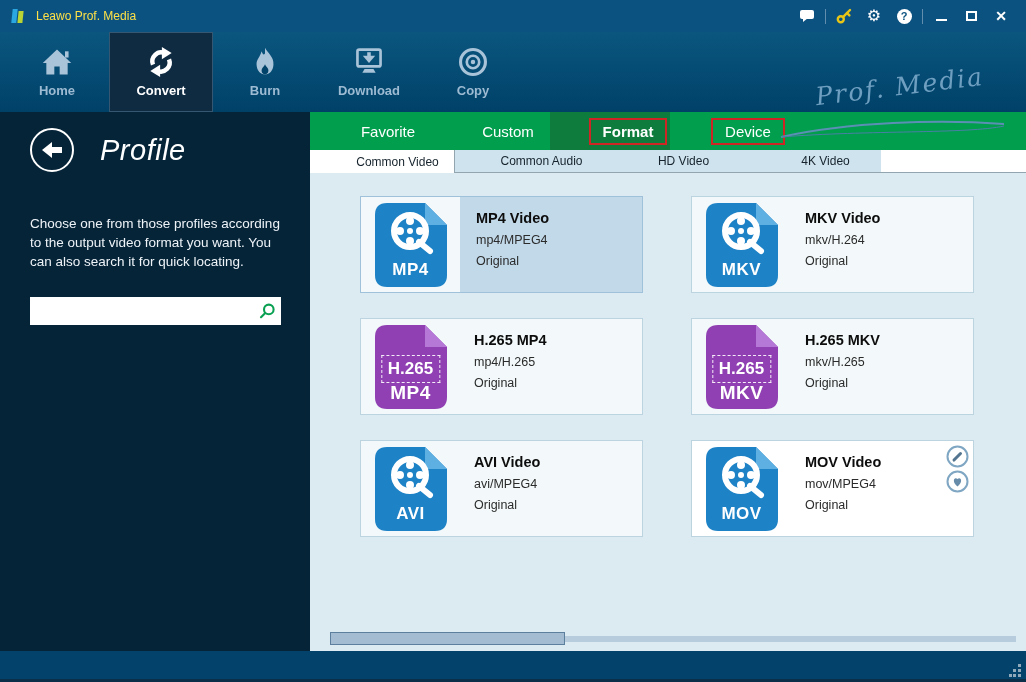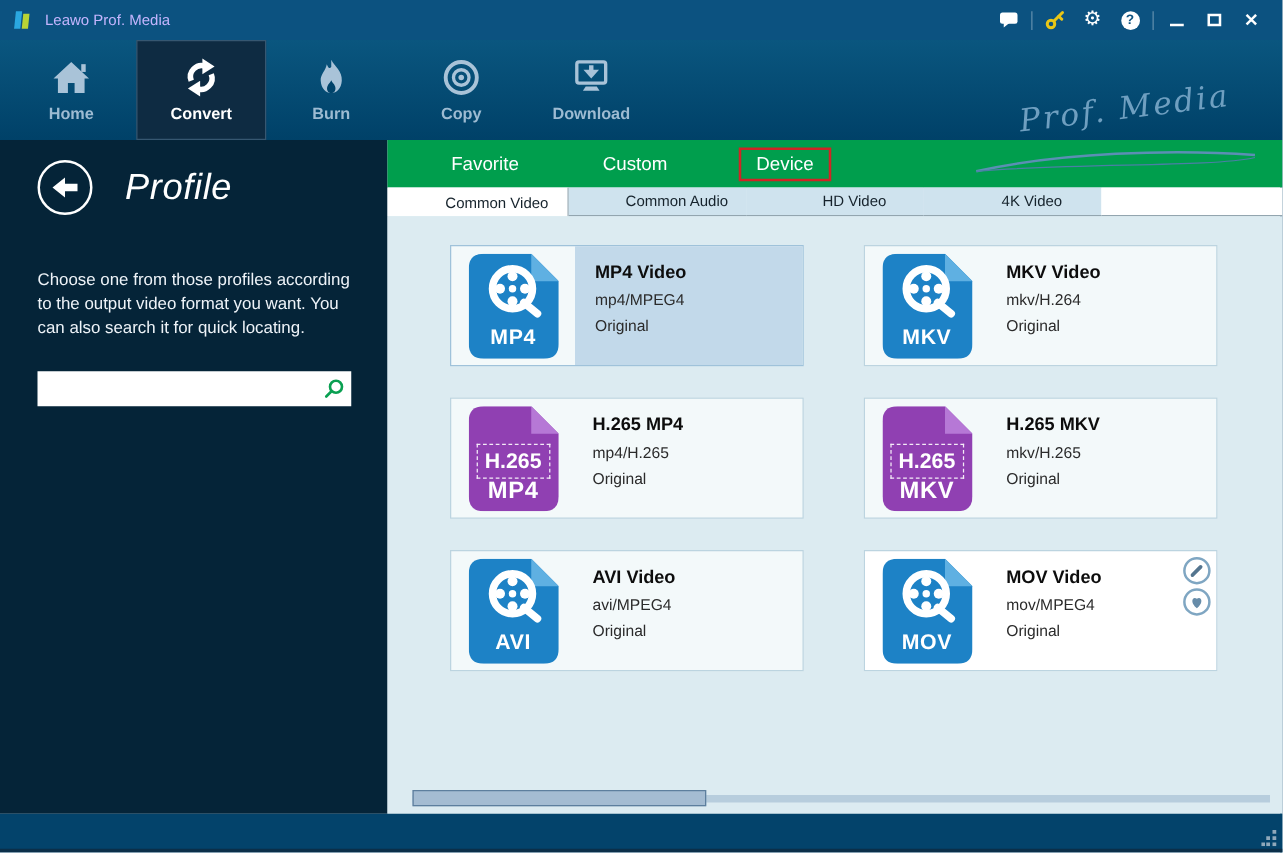--- a/index.html
+++ b/index.html
@@ -5,21 +5,21 @@
   * { margin:0; padding:0; box-sizing:border-box; }
   html,body { width:1026px; height:682px; overflow:hidden; }
   body { font-family:"Liberation Sans", sans-serif; }
   .window { width:1026px; height:682px; display:flex; flex-direction:column; background:#dcebf1; box-shadow:inset -2px 0 0 #0d3d5e; }
 
   
   .titlebar { height:32px; background:#0c5280; display:flex; align-items:center; padding:0 10px; flex:0 0 auto; }
   .logo { width:18px; height:18px; position:relative; margin-right:8px; }
   .logo .b1 { position:absolute; left:2px; top:2px; width:5px; height:14px; background:#2aa7e0; transform:skewX(-6deg); }
   .logo .b2 { position:absolute; left:8px; top:4px; width:5px; height:12px; background:#b8d435; transform:skewX(-6deg); }
-  .app-title { color:#c4b5fd; font-size:12px; }
+  .app-title { color:#fde047; font-size:12px; }
   .tb-right { margin-left:auto; display:flex; align-items:center; }
   .tb-btn { width:30px; height:24px; display:flex; align-items:center; justify-content:center; color:#fff; cursor:pointer; }
   .tb-sep { width:1px; height:15px; background:rgba(255,255,255,.35); margin:0 3px; }
   .gear-glyph { font-size:16px; line-height:1; }
   .help-circle { width:15px; height:15px; border-radius:50%; background:#fff; color:#0c5280; font-size:11px; font-weight:bold; display:flex; align-items:center; justify-content:center; }
   .min-bar { width:11px; height:2px; background:#fff; margin-top:8px; }
   .max-box { width:11px; height:10px; border:2px solid #fff; }
   .close-glyph { font-size:14px; font-weight:bold; }
 
   
@@ -154,34 +154,34 @@
     </div>
     <div class="nav-item">
       <svg width="36" height="32" viewBox="0 0 36 36" fill="currentColor">
         <path d="M18 2 C 21 8 28 12 27.5 21 C 27 28 23 32 18 32 C 13 32 9 28 8.5 21 C 8.1 15 13 12 14 6 C 15.5 9.5 16.5 10.5 18 8.5 Z"></path>
         <path d="M18 32 C 15 32 13.5 29 14.5 26 C 15.5 23.5 17 23 18 20.5 C 19 23 20.5 23.5 21.5 26 C 22.5 29 21 32 18 32 Z" fill="#00436a"></path>
       </svg>
       <span class="nav-label">Burn</span>
     </div>
     <div class="nav-item">
       <svg width="36" height="32" viewBox="0 0 36 36">
-        <circle cx="18" cy="18" r="14" stroke="currentColor" stroke-width="3.5" fill="none"></circle>
-        <circle cx="18" cy="18" r="7" stroke="currentColor" stroke-width="3" fill="none"></circle>
-        <circle cx="18" cy="18" r="2.5" fill="currentColor"></circle>
-      </svg>
-      <span class="nav-label">Copy</span>
-    </div>
-    <div class="nav-item">
-      <svg width="36" height="32" viewBox="0 0 36 36">
         <rect x="5" y="4" width="26" height="19" rx="2" stroke="currentColor" stroke-width="3" fill="none"></rect>
         <line x1="18" y1="7" x2="18" y2="12" stroke="currentColor" stroke-width="4"></line>
         <polygon points="11,11 25,11 18,19" fill="currentColor"></polygon>
         <polygon points="13,26 23,26 25.5,30 10.5,30" fill="currentColor"></polygon>
       </svg>
       <span class="nav-label">Download</span>
+    </div>
+    <div class="nav-item">
+      <svg width="36" height="32" viewBox="0 0 36 36">
+        <circle cx="18" cy="18" r="14" stroke="currentColor" stroke-width="3.5" fill="none"></circle>
+        <circle cx="18" cy="18" r="7" stroke="currentColor" stroke-width="3" fill="none"></circle>
+        <circle cx="18" cy="18" r="2.5" fill="currentColor"></circle>
+      </svg>
+      <span class="nav-label">Copy</span>
     </div>
     <span class="signature">Prof. Media</span>
     <svg class="swoosh" width="230" height="22" viewBox="0 0 230 22">
       <path d="M3 19 C 70 4 160 1 226 6" stroke="#5b8fb4" stroke-width="2" fill="none"></path>
       <path d="M3 19 C 90 12 190 16 226 8" stroke="#4a7fa5" stroke-width="1" fill="none"></path>
     </svg>
   </div>
 
   <div class="main">
 
@@ -207,20 +207,23 @@
     </div>
 
     <div class="content-col">
 
       <div class="tabbar">
         <div class="gtab">
             <span>Favorite</span>
           </div>
         <div class="gtab">
             <span>Custom</span>
+          </div>
+        <div class="gtab dark">
+            <span class="ann">Format</span>
           </div>
         <div class="gtab">
             <span class="ann">Device</span>
           </div>
       </div>
 
       <div class="subtabs">
         <div class="stab active">
             <span>Common Video</span>
           </div>

